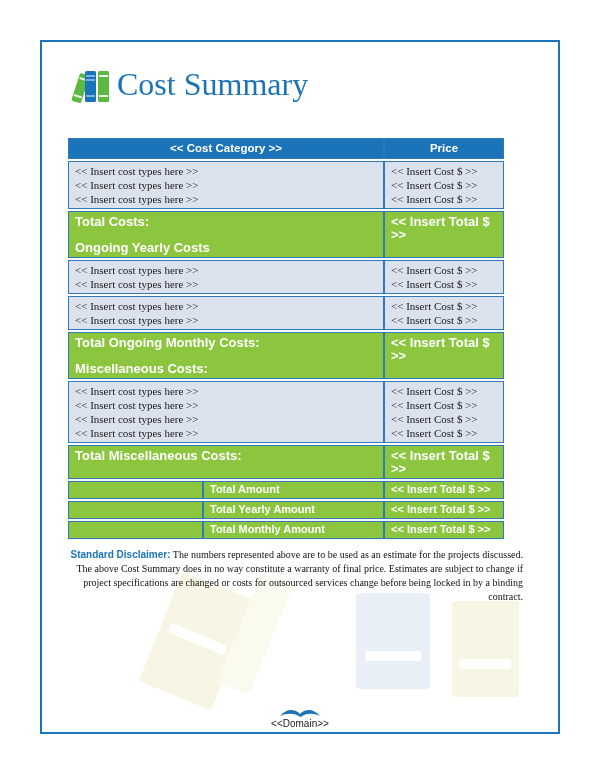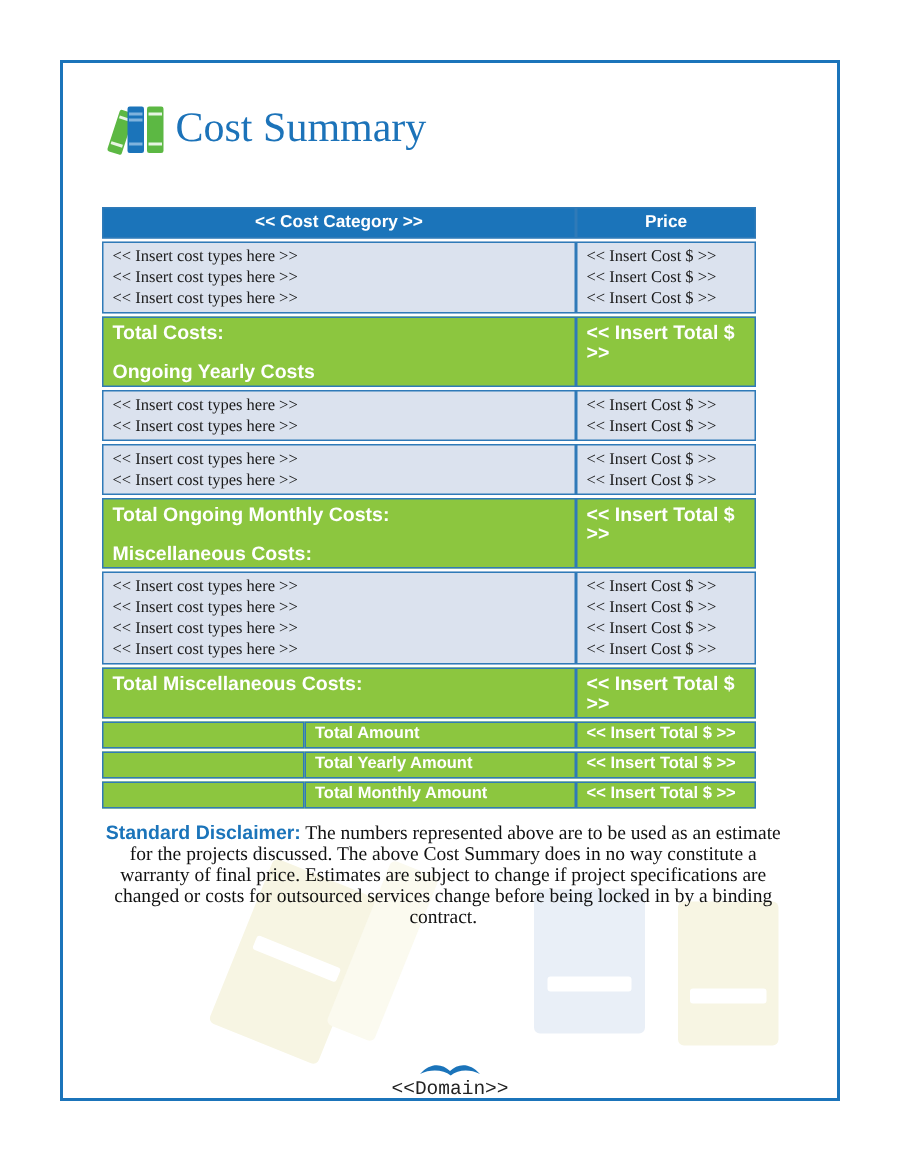--- a/index.html
+++ b/index.html
@@ -21,21 +21,21 @@
   
   .doc-header { position:absolute; left:70px; top:62px; height:40px; display:flex; align-items:flex-end; z-index:2; }
   .logo { position:relative; width:40px; height:36px; margin-right:7px; }
   .book { position:absolute; bottom:0; border-radius:1.5px; }
   .book .bandline { position:absolute; left:1px; right:1px; height:2px; background:rgba(255,255,255,.85); }
   .book-l { left:1px; width:10px; height:29px; background:#5cb843; transform:rotate(18deg); transform-origin:bottom center; }
   .book-m { left:15px; width:11px; height:31px; background:#1b74ba; }
   .book-m .bandline { background:#7fb3dd; }
   .book-r { left:28px; width:11px; height:31px; background:#5cb843; }
   .page-title {
-    font-family:"Liberation Serif", serif; font-size:28px; color:#1c73b9;
+    font-family:"Liberation Serif", serif; font-size:32px; color:#1c73b9;
     line-height:1; padding-bottom:2px; white-space:nowrap;
   }
   
   .cost-table {
     position:absolute; left:68px; top:136px; z-index:2;
     border-collapse:separate; border-spacing:0 2px; table-layout:fixed; width:436px;
   }
   .cost-table td, .cost-table th { border:1px solid #2f7ab8; overflow:hidden; }
   .hdr th {
     background:#1b74ba; color:#ffffff; text-align:center;
@@ -50,28 +50,28 @@
     font-size:13px; font-weight:bold; padding:3px 6px 3px; line-height:13px;
   }
   .total-row .subtitle { margin-top:13px; }
   .sum-row td {
     background:#8cc63f; color:#ffffff; font-size:11px; font-weight:bold;
     padding:1px 6px 2px; line-height:13px;
   }
   
   .disclaimer {
     position:absolute; left:68px; top:548px; width:455px; z-index:2;
-    font-family:"Liberation Serif", serif; font-size:13px; line-height:14px; color:#111111;
-    text-align:center;
+    font-family:"Liberation Serif", serif; font-size:10px; line-height:14px; color:#111111;
+    text-align:right;
   }
   .disclaimer .dlabel { font-family:"Liberation Sans", sans-serif; font-weight:bold; color:#1b74ba; }
   
   .footer { position:absolute; left:0; top:706px; width:600px; text-align:center; z-index:2; }
   .swoosh { display:block; margin:0 auto; }
-  .domain-text { font-family:Liberation Mono, monospace; font-size:13px; color:#222222; margin-top:0px; }
+  .domain-text { font-family:Liberation Sans, sans-serif; font-size:10px; color:#222222; margin-top:0px; }
 </style>
 </head>
 <body>
 
 <div class="canvas">
   <div class="frame"></div>
 
   <div class="wm wm-slant1">
       <div class="band" style="top:52px;"></div>
     </div>

